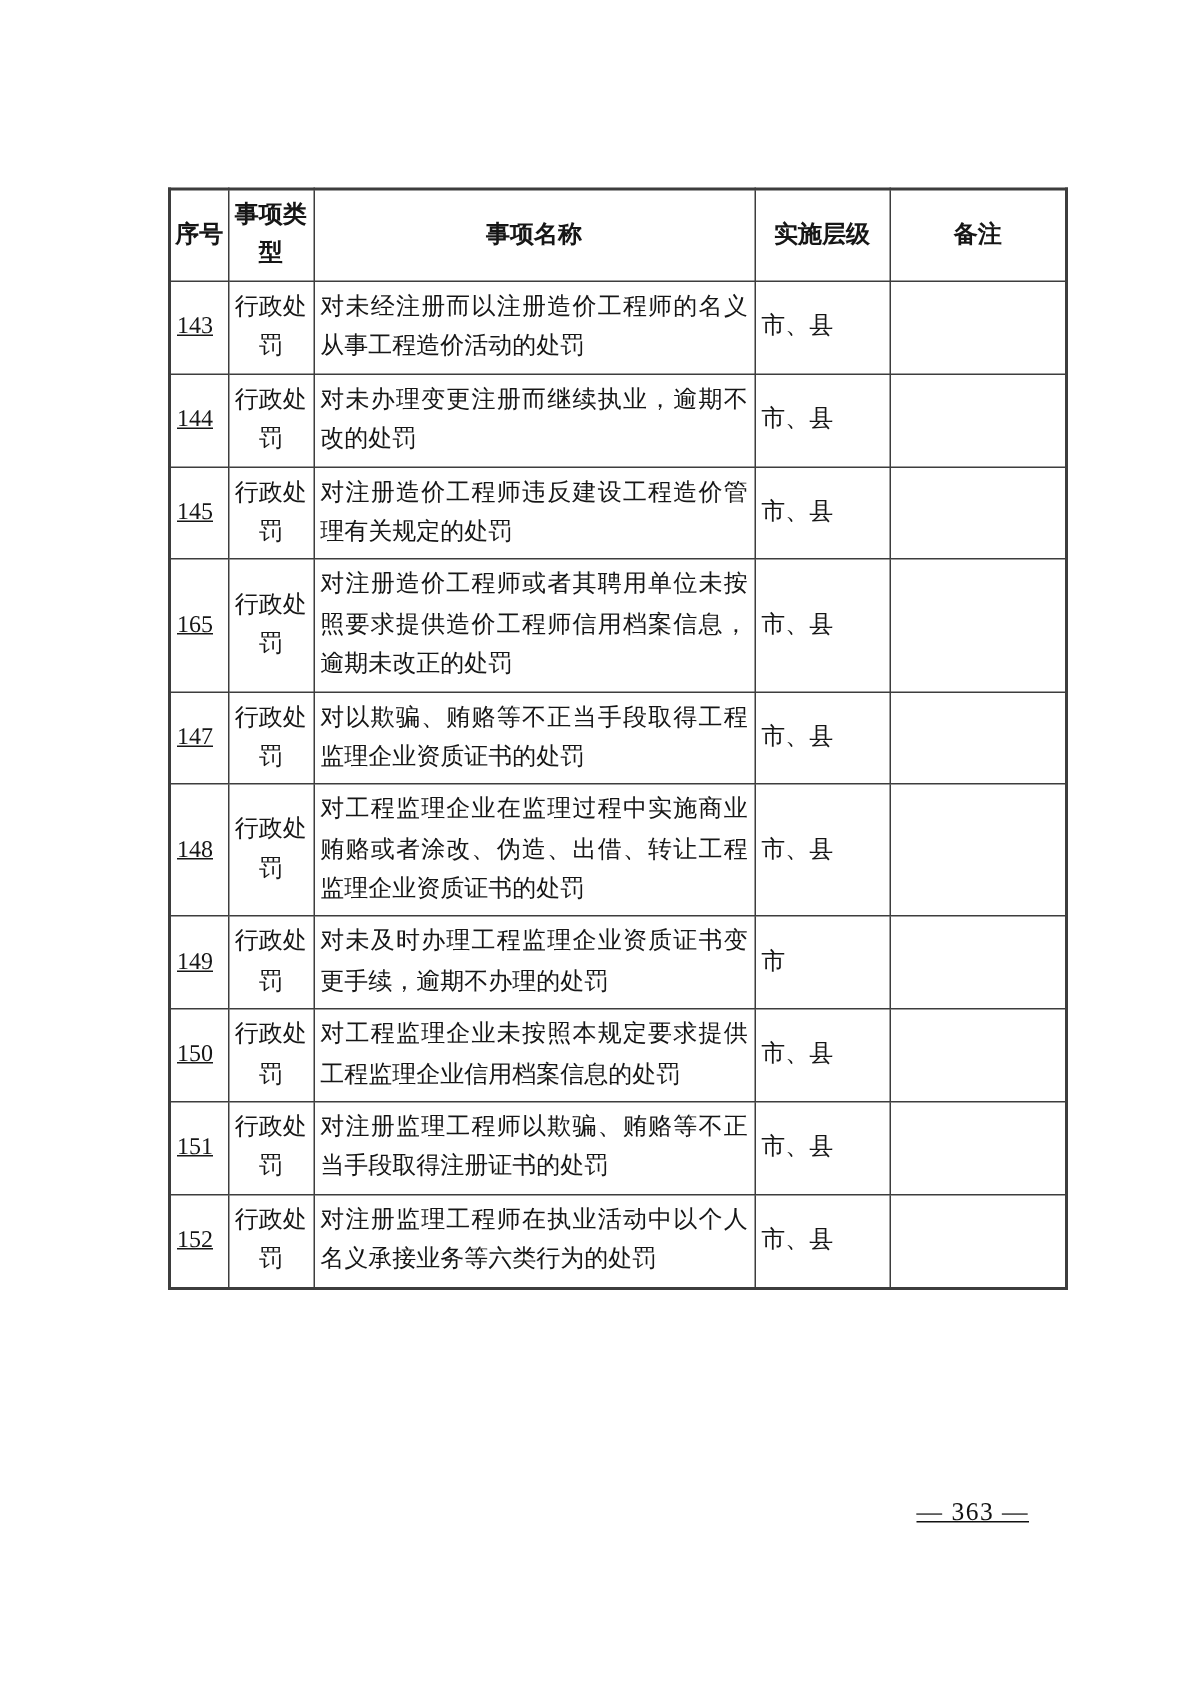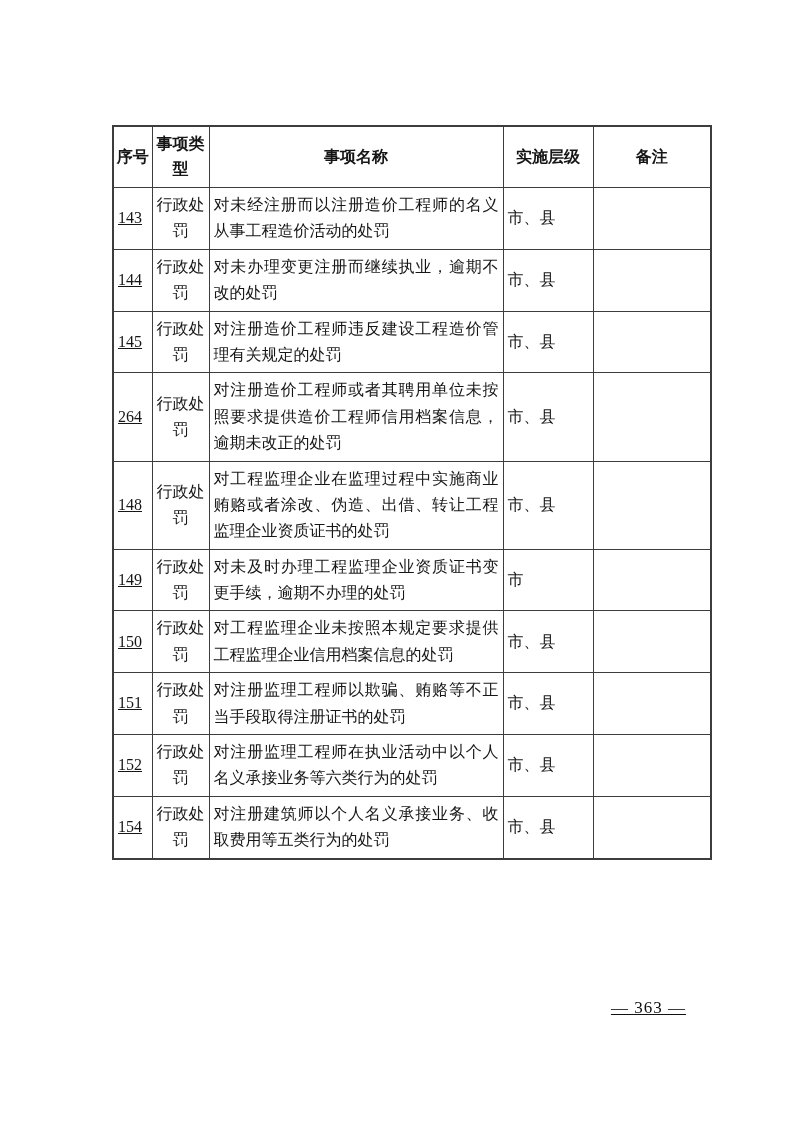--- a/index.html
+++ b/index.html
@@ -121,27 +121,34 @@
 
   <tr>
     <td class="c-seq">145</td>
     <td class="c-type">行政处罚</td>
     <td class="c-name">对注册造价工程师违反建设工程造价管理有关规定的处罚</td>
     <td class="c-level">市、县</td>
     <td class="c-remark"></td>
   </tr>
 
   <tr>
-    <td class="c-seq">264</td>
+    <td class="c-seq">165</td>
     <td class="c-type">行政处罚</td>
     <td class="c-name">对注册造价工程师或者其聘用单位未按照要求提供造价工程师信用档案信息，逾期未改正的处罚</td>
     <td class="c-level">市、县</td>
     <td class="c-remark"></td>
   </tr>
 
+  <tr>
+    <td class="c-seq">147</td>
+    <td class="c-type">行政处罚</td>
+    <td class="c-name">对以欺骗、贿赂等不正当手段取得工程监理企业资质证书的处罚</td>
+    <td class="c-level">市、县</td>
+    <td class="c-remark"></td>
+  </tr>
 
   <tr>
     <td class="c-seq">148</td>
     <td class="c-type">行政处罚</td>
     <td class="c-name">对工程监理企业在监理过程中实施商业贿赂或者涂改、伪造、出借、转让工程监理企业资质证书的处罚</td>
     <td class="c-level">市、县</td>
     <td class="c-remark"></td>
   </tr>
 
   <tr>
@@ -170,24 +177,17 @@
 
   <tr>
     <td class="c-seq">152</td>
     <td class="c-type">行政处罚</td>
     <td class="c-name">对注册监理工程师在执业活动中以个人名义承接业务等六类行为的处罚</td>
     <td class="c-level">市、县</td>
     <td class="c-remark"></td>
   </tr>
 
 
-  <tr>
-    <td class="c-seq">154</td>
-    <td class="c-type">行政处罚</td>
-    <td class="c-name">对注册建筑师以个人名义承接业务、收取费用等五类行为的处罚</td>
-    <td class="c-level">市、县</td>
-    <td class="c-remark"></td>
-  </tr>
 </tbody>
   </table>
 
   <div class="page-number">— 363 —</div>
 </div>
 
 </body></html>

